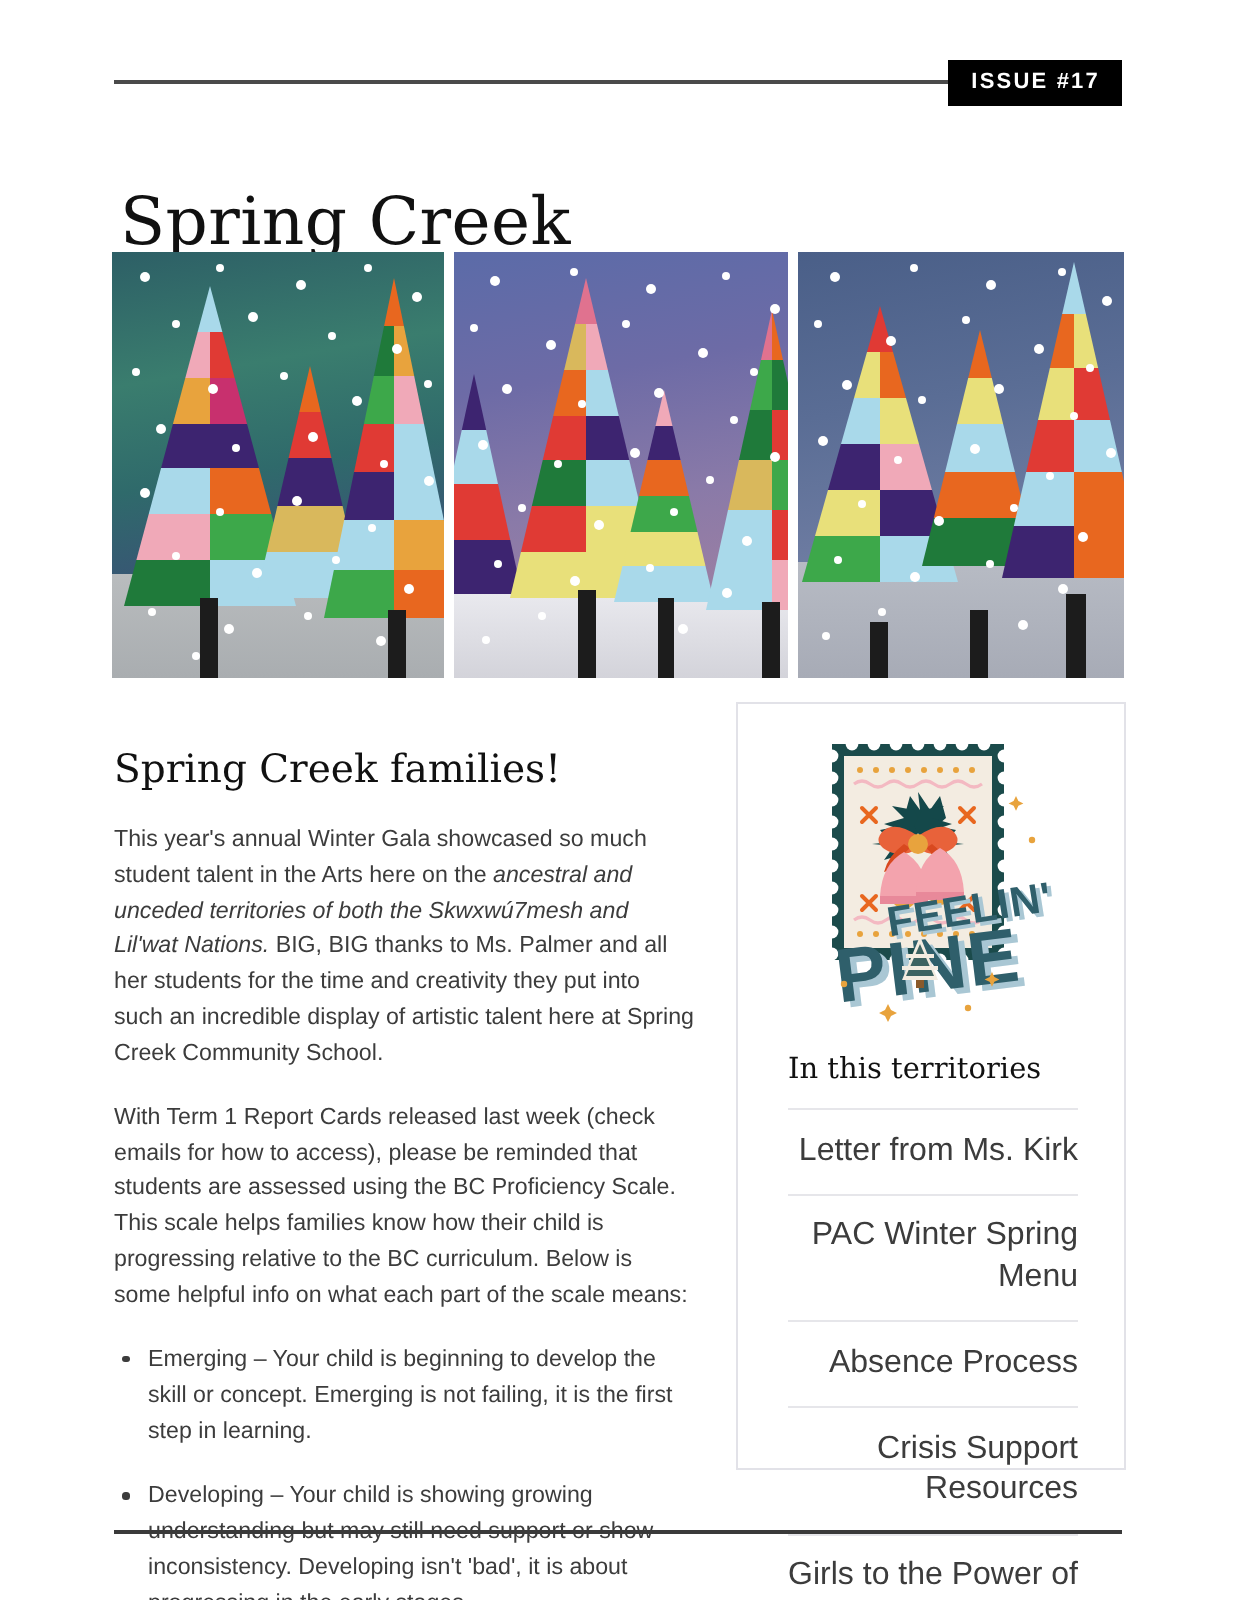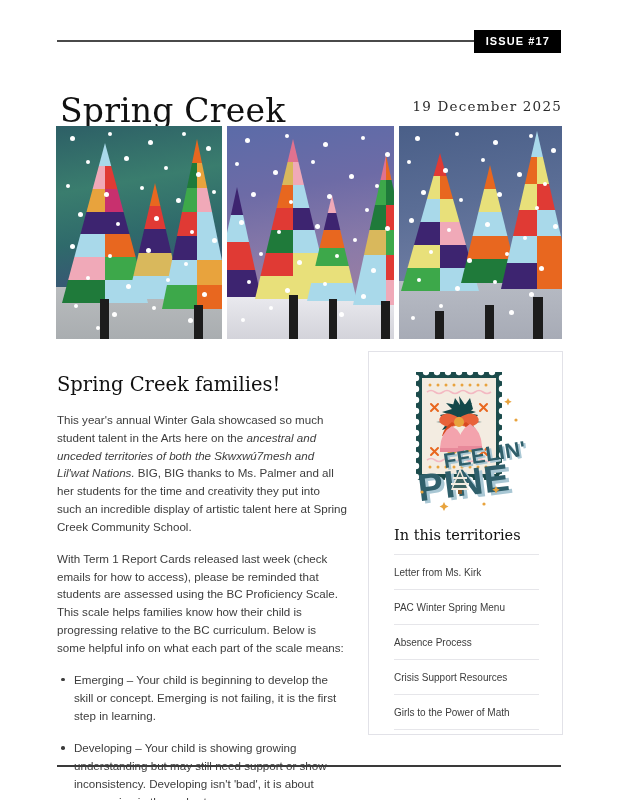--- a/index.html
+++ b/index.html
@@ -107,22 +107,22 @@
     width:132px;height:148px;
   }
   .toc-title{
     position:absolute;left:25px;top:175px;
     font-family:"DejaVu Serif", serif;
     font-size:14.5px;color:#111111;
   }
   .toc{position:absolute;left:25px;top:202px;width:145px;}
   .toc-item{
     border-top:1px solid #e6e6ea;
-    font-size:10px;color:#3c3c3c;
-    padding:10.5px 0 10.5px 0;line-height:1.3;
+    font-size:16px;color:#3c3c3c;
+    padding:10.5px 0 10.5px 0;line-height:1.3;text-align:right;
   }
   .toc-item:last-child{border-bottom:1px solid #e6e6ea;}
 
   .bottom-rule{
     position:absolute;left:57px;top:765px;width:504px;height:2px;background:#3a3a3a;
   }
 </style>
 </head>
 <body>
 
@@ -130,21 +130,20 @@
 
   <div class="top-rule-row">
     <div class="top-rule"></div>
     <div class="issue-badge">ISSUE #17</div>
   </div>
 
   <div class="masthead">
     <div>Spring Creek</div>
   </div>
 
-  <div class="issue-date">19 December 2025</div>
 
   <div class="photos">
 
     <div class="photo p1">
       <div class="sky sky1"></div>
       <div class="ground ground1"></div>
       <div class="tree" style="left:6px;width:86px;height:160px;bottom:36px;clip-path:polygon(50% 0,100% 100%,0 100%);">
         <div class="blocks">
           <span>
               <i style="background:#a9d9ea"></i>

